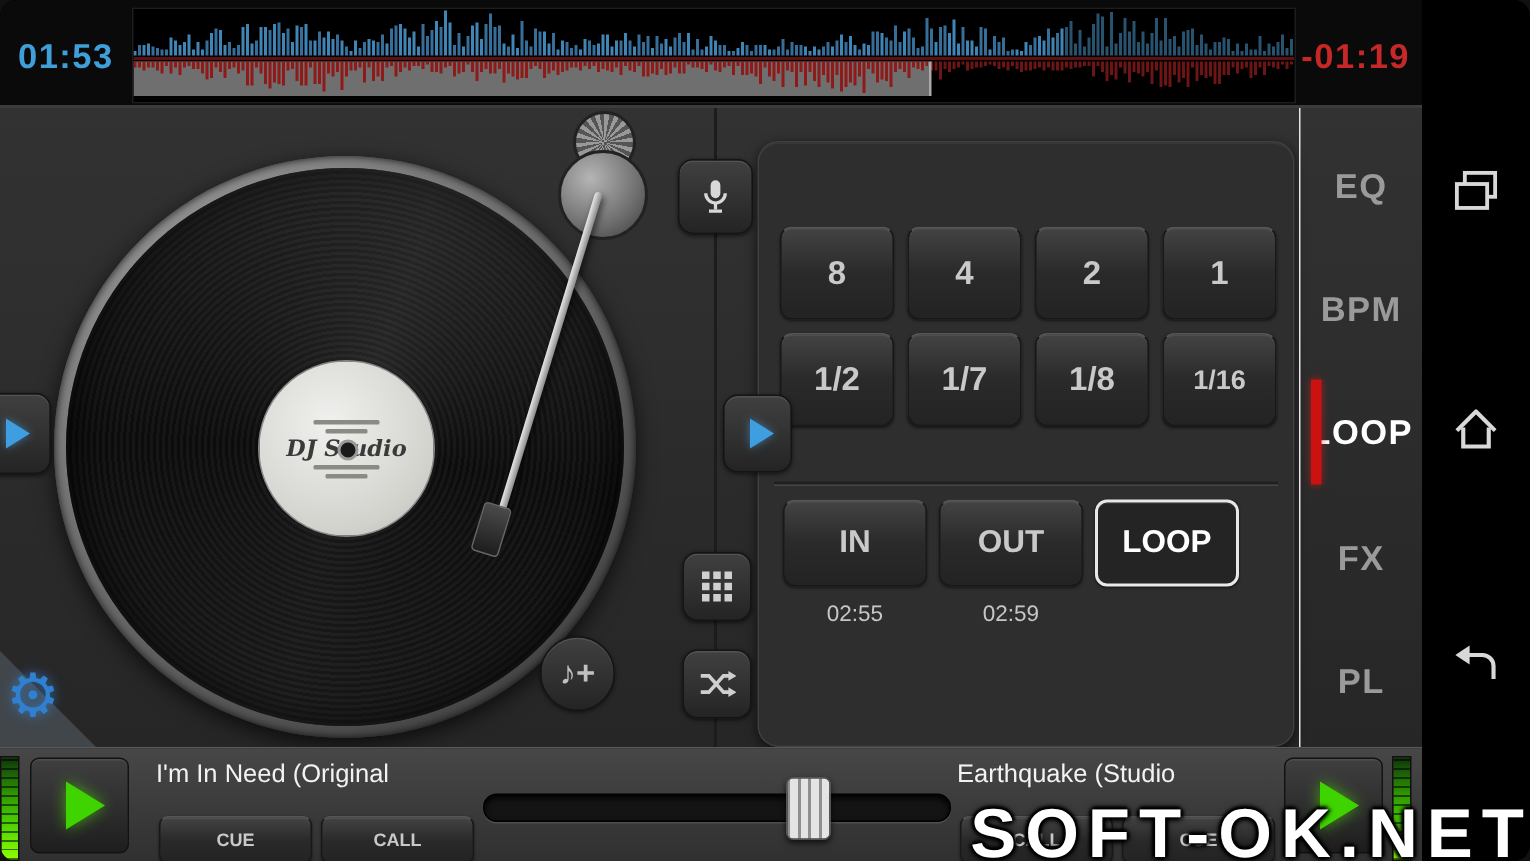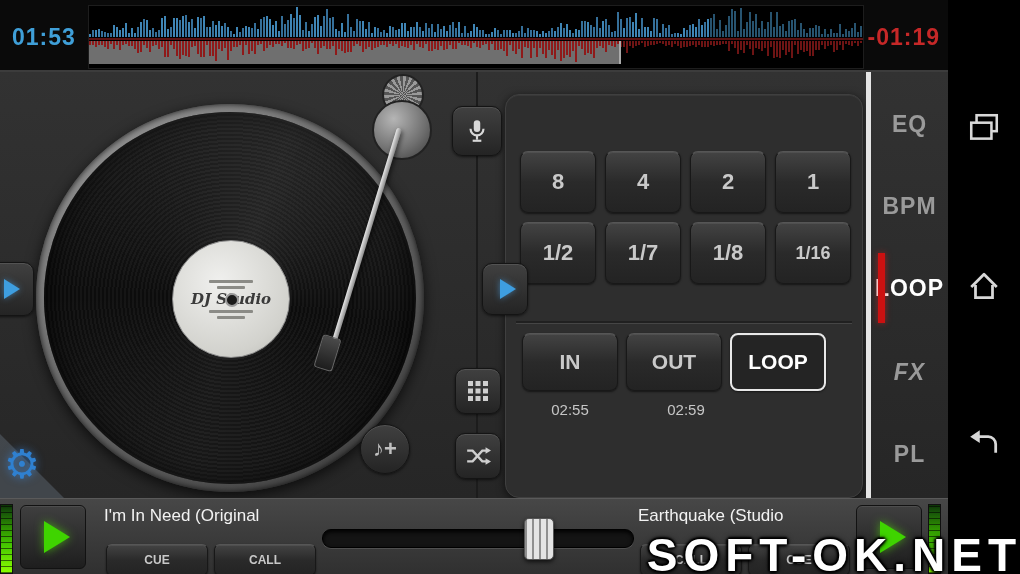--- a/index.html
+++ b/index.html
@@ -1,17 +1,17 @@
 <!DOCTYPE html>
 <html><head>
 <meta charset="utf-8">
 <style>
   html,body{margin:0;padding:0;background:#111;}
   #app{position:relative;width:1020px;height:574px;background:#000;overflow:hidden;
-       font-family:"Liberation Sans",sans-serif;user-select:none;}
+       font-family:"Liberation Sans",sans-serif;user-select:none;border-radius:11px;}
 
   
   #top-bar{position:absolute;left:0;top:0;width:1020px;height:72px;background:#0a0a0a;
            border-bottom:2px solid #3c3c3c;box-sizing:border-box;}
   .time{position:absolute;top:24px;font-size:23px;font-weight:bold;letter-spacing:1px;}
   #time-a{left:12px;color:#3f9fd8;}
   #time-b{right:80px;color:#c62828;}
   #waveform{position:absolute;left:88px;top:5px;width:774px;height:62px;background:#000;
             border:1px solid #1d1d1d;box-sizing:content-box;}
 
@@ -85,29 +85,29 @@
              grid-template-columns:repeat(4,76px);grid-auto-rows:62px;gap:9px;}
   #beat-grid .gbtn{font-size:22px;}
   #beat-grid .gbtn.small{font-size:18px;}
   #panel-sep{position:absolute;left:10px;top:226px;width:336px;height:0;
              border-top:2px solid #202020;border-bottom:1px solid #454545;}
   .inout-btn{position:absolute;top:238px;width:96px;height:58px;font-size:21px;}
   #in-btn{left:16px;} #out-btn{left:120px;text-align:center;}
   #loop-btn{left:224px;border:2px solid #e8e8e8;background:#242424;color:#fff;}
   .loop-time{position:absolute;top:306px;width:96px;text-align:center;
              font-size:15px;color:#c6c6c6;}
-  #in-time{left:16px;} #out-time{left:132px;}
+  #in-time{left:16px;} #out-time{left:120px;}
 
   
   #side-tabs{position:absolute;left:866px;top:72px;width:82px;height:426px;
-             border-left:5px solid #e5e5e5;box-sizing:border-box;}
+             border-left:1px solid #e5e5e5;box-sizing:border-box;}
   .side-tab{position:absolute;left:0;width:100%;height:60px;line-height:60px;text-align:center;
             font-size:23px;font-weight:bold;color:#9a9a9a;letter-spacing:1px;cursor:pointer;}
   .side-tab.active{color:#ffffff;}
-  #tab-eq{top:22px;} #tab-bpm{top:104px;} #tab-loop{top:186px;} #tab-fx{top:270px;font-style:italic;} #tab-pl{top:352px;}
+  #tab-eq{top:22px;} #tab-bpm{top:104px;} #tab-loop{top:186px;} #tab-fx{top:270px;} #tab-pl{top:352px;}
   #loop-indicator{position:absolute;left:7px;top:181px;width:7px;height:70px;background:#cc1111;
                   box-shadow:0 0 6px rgba(220,30,30,.6);}
 
   
   #bottom-bar{position:absolute;left:0;top:498px;width:948px;height:76px;
               background:linear-gradient(#474747,#303030);border-top:1px solid #5a5a5a;box-sizing:border-box;}
   .meter{position:absolute;top:504px;width:13px;height:70px;border:1px solid #101010;box-sizing:border-box;
          background:linear-gradient(to top,#8dff00 0%,#46c800 40%,#2f9400 65%,#17520a 90%,#0d3306);}
   .meter:after{content:"";display:block;width:100%;height:100%;
          background:repeating-linear-gradient(to top, rgba(0,0,0,.55) 0 1px, transparent 1px 6px);}

